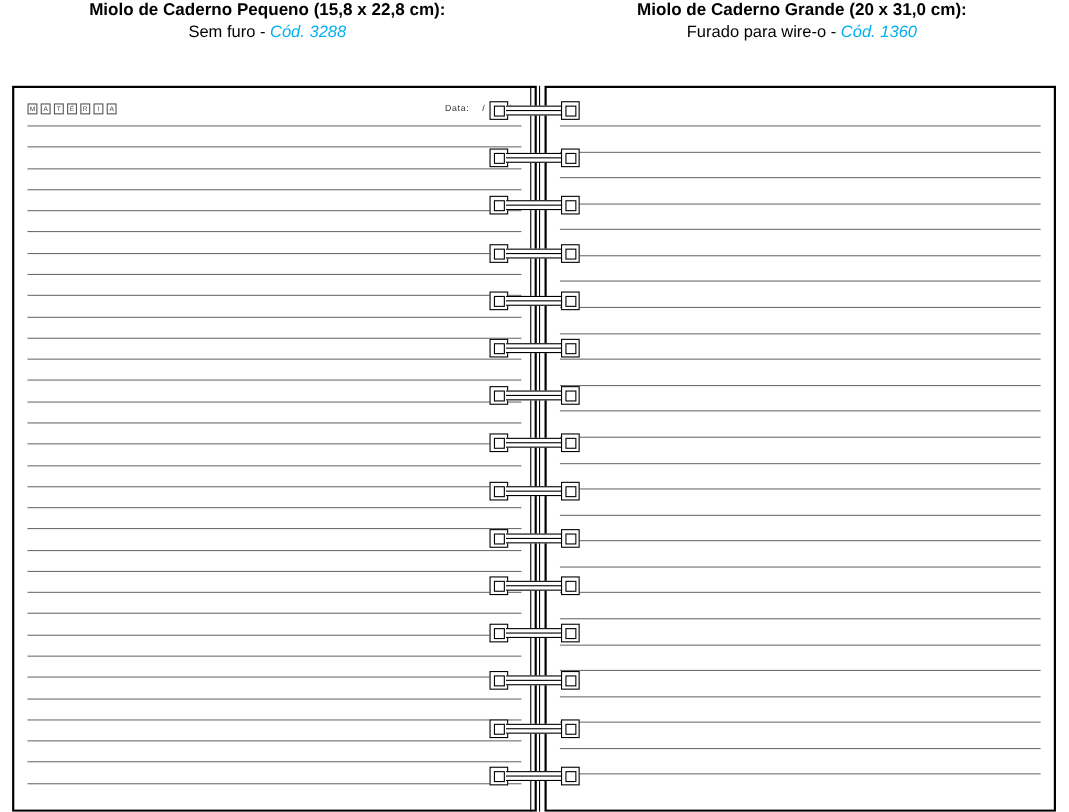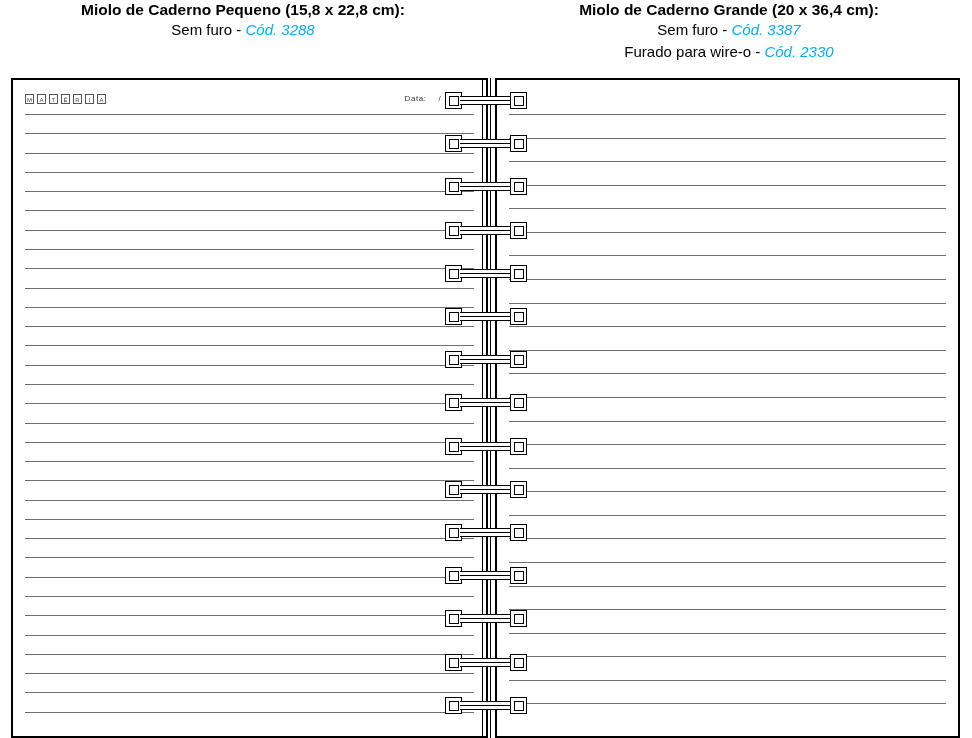--- a/index.html
+++ b/index.html
@@ -200,26 +200,23 @@
 <body>
 
 <div class="header">
   <div class="header-col">
     <div class="header-title">Miolo de Caderno Pequeno (15,8 x 22,8 cm):</div>
     <div class="header-line">
       <span>Sem furo - </span><span class="code">Cód. 3288</span>
     </div>
   </div>
   <div class="header-col">
-    <div class="header-title">Miolo de Caderno Grande (20 x 36,4 cm):</div>
+    <div class="header-title">Miolo de Caderno Grande (20 x 31,0 cm):</div>
     <div class="header-line">
-      <span>Sem furo - </span><span class="code">Cód. 3387</span>
-    </div>
-    <div class="header-line">
-      <span>Furado para wire-o - </span><span class="code">Cód. 2330</span>
+      <span>Furado para wire-o - </span><span class="code">Cód. 1360</span>
     </div>
   </div>
 </div>
 
 <div class="spread">
 
   <div class="page page-left">
     <div class="page-inner">
       <div class="sheet-head">
         <div class="sheet-head-left">

